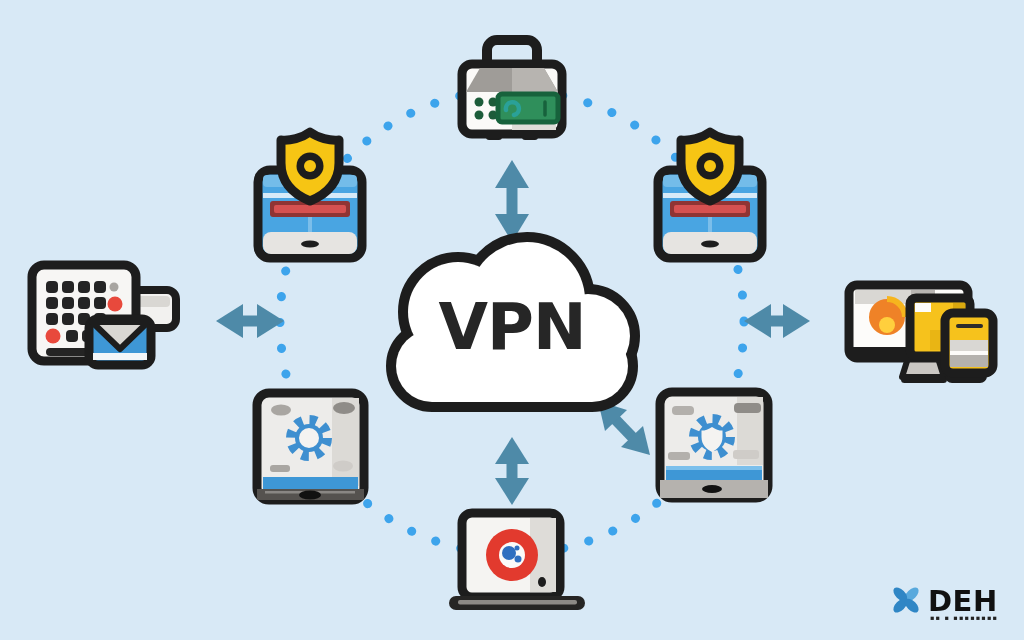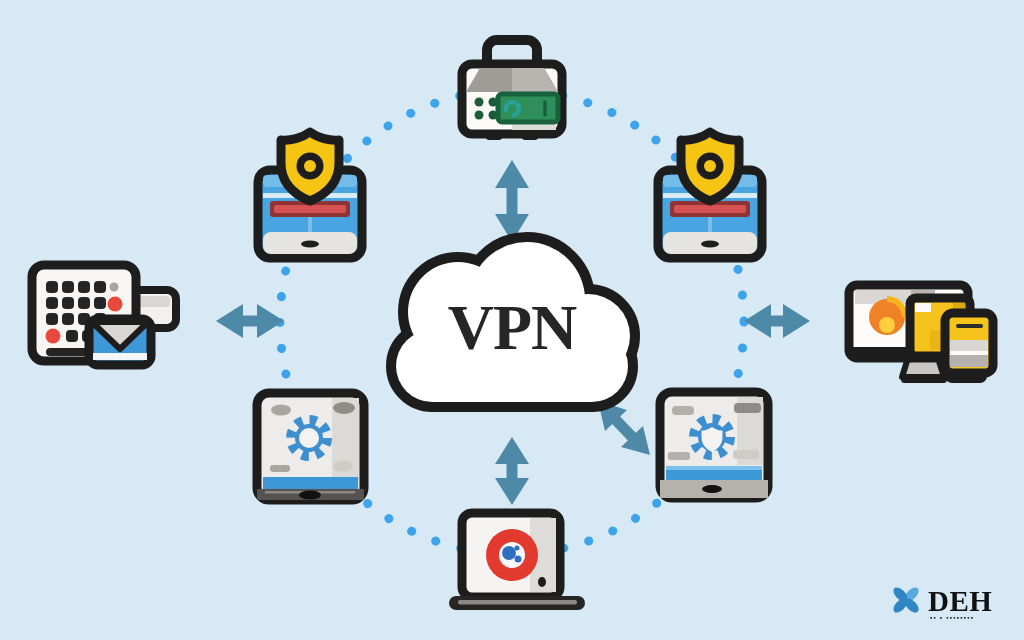--- a/index.html
+++ b/index.html
@@ -1,21 +1,21 @@
 <!DOCTYPE html>
 <html><head>
 <meta charset="utf-8">
 <style>
   html,body{margin:0;padding:0;}
   body{
     width:1024px;height:640px;overflow:hidden;
     font-family:"DejaVu Sans", sans-serif;
     background:#d8e9f6;
   }
-  .stage{position:relative;width:1024px;height:640px;font-family:Liberation Serif, serif;}
+  .stage{position:relative;width:1024px;height:640px;}
   svg{display:block;}
   .ring-dots{fill:none;stroke-width:9;stroke-linecap:round;stroke-dasharray:0.1 25.9;}
   .arrow-line{stroke:#4e8aa8;stroke-width:11;stroke-linecap:butt;}
   .arrow-head{fill:#4e8aa8;}
   .cloud-stroke{fill:#ffffff;stroke:#1d1d1d;stroke-width:20;}
   .cloud-fill{fill:#ffffff;}
   .cloud-text{fill:#262626;font-weight:bold;font-size:64px;letter-spacing:-1px;}
   .dev-stroke{stroke:#1d1d1d;stroke-width:9;stroke-linejoin:round;}
   .thin-stroke{stroke:#1d1d1d;stroke-width:6;stroke-linejoin:round;}
   .logo-text{fill:#111;font-weight:bold;font-size:29px;letter-spacing:0.5px;}

